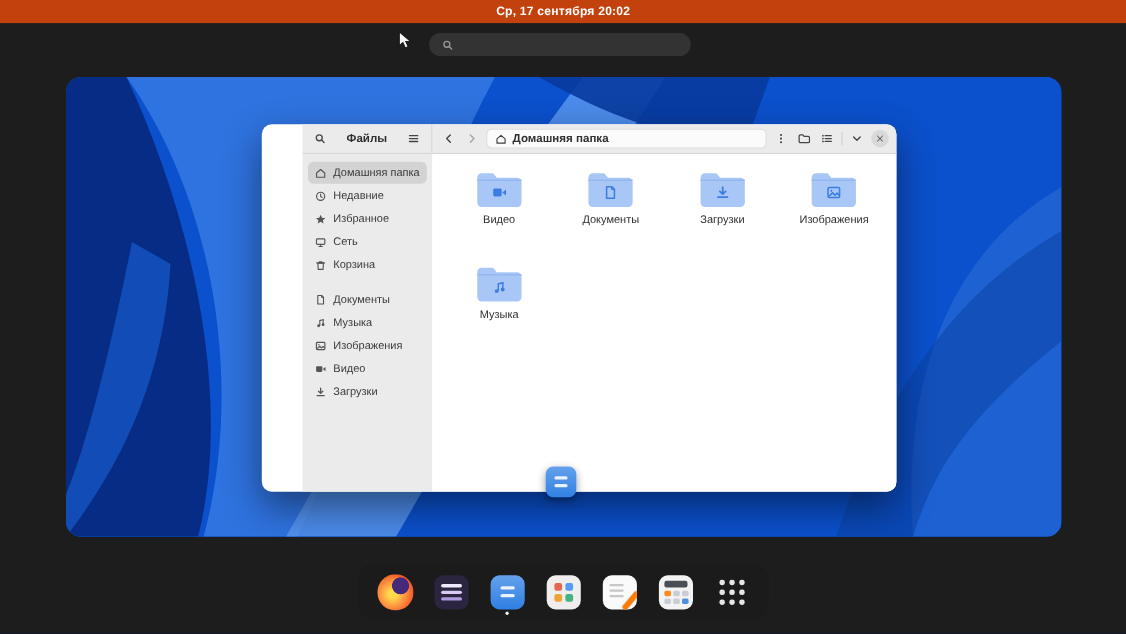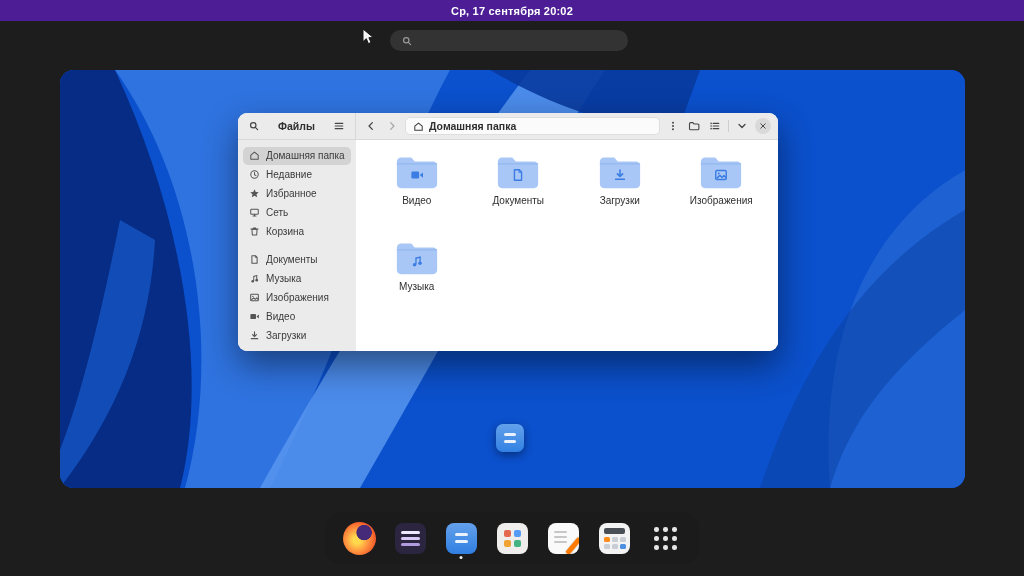--- a/index.html
+++ b/index.html
@@ -1,41 +1,41 @@
 <!DOCTYPE html>
 <html><head>
 <meta charset="utf-8">
 <style>
   html,body{margin:0;padding:0;background:#101010;font-family:"Liberation Sans",sans-serif;}
   #stage{position:relative;width:1024px;height:576px;background:#1d1d1d;overflow:hidden;}
 
   
-  .topbar{position:absolute;top:0;left:0;width:100%;height:21px;background:#4c1d95;
+  .topbar{position:absolute;top:0;left:0;width:100%;height:21px;background:#c2410c;
           display:flex;align-items:center;justify-content:center;}
   .clock{color:#ffffff;font-size:11px;font-weight:700;letter-spacing:.2px;}
 
   
   .search-pill{position:absolute;left:390px;top:30px;width:238px;height:21px;border-radius:11px;
                background:#333333;display:flex;align-items:center;gap:8px;padding:0 11px;box-sizing:border-box;}
   .search-pill .sic{color:#9a9a9a;width:12px;height:12px;flex:0 0 auto;}
   .search-pill input{background:transparent;border:none;outline:none;color:#cccccc;font-size:11px;width:100%;
                      font-family:"Liberation Sans",sans-serif;}
   .search-pill input::placeholder{color:#9a9a9a;}
 
   
   .cursor{position:absolute;left:362px;top:28px;width:13px;height:18px;z-index:60;}
 
   
   .workspace{position:absolute;left:60px;top:70px;width:905px;height:418px;border-radius:14px;overflow:hidden;
              background:#0b50cc;}
   .wallpaper{position:absolute;inset:0;width:100%;height:100%;}
 
   
-  .window{position:absolute;left:178px;top:43px;width:540px;height:238px;border-radius:9px;overflow:hidden;
-          background:#ffffff;box-shadow:0 14px 34px rgba(0,0,0,.45);}
+  .window{position:absolute;left:178px;top:43px;width:540px;height:334px;border-radius:9px;overflow:hidden;
+          background:#ffffff;box-shadow:0 14px 34px rgba(0,0,0,.45);padding-left:37px;}
   .headerbar{height:26px;background:#ebebeb;border-bottom:1px solid #d8d8d8;display:flex;align-items:stretch;}
   .hb-left{width:118px;flex:0 0 auto;border-right:1px solid #d8d8d8;display:flex;align-items:center;
            justify-content:space-between;padding:0 8px;box-sizing:border-box;}
   .hb-main{flex:1;display:flex;align-items:center;gap:5px;padding:0 7px;box-sizing:border-box;}
   .hbtn{width:16px;height:16px;display:flex;align-items:center;justify-content:center;color:#454545;flex:0 0 auto;}
   .hbtn svg{width:12px;height:12px;}
   .hbtn.dim{color:#a6a6a6;}
   .app-title{font-size:10.5px;font-weight:700;color:#2f2f2f;}
   .path-pill{flex:1;height:18px;background:#fbfbfb;border:1px solid #dedede;border-radius:5px;
              display:flex;align-items:center;gap:5px;padding:0 7px;box-sizing:border-box;}

